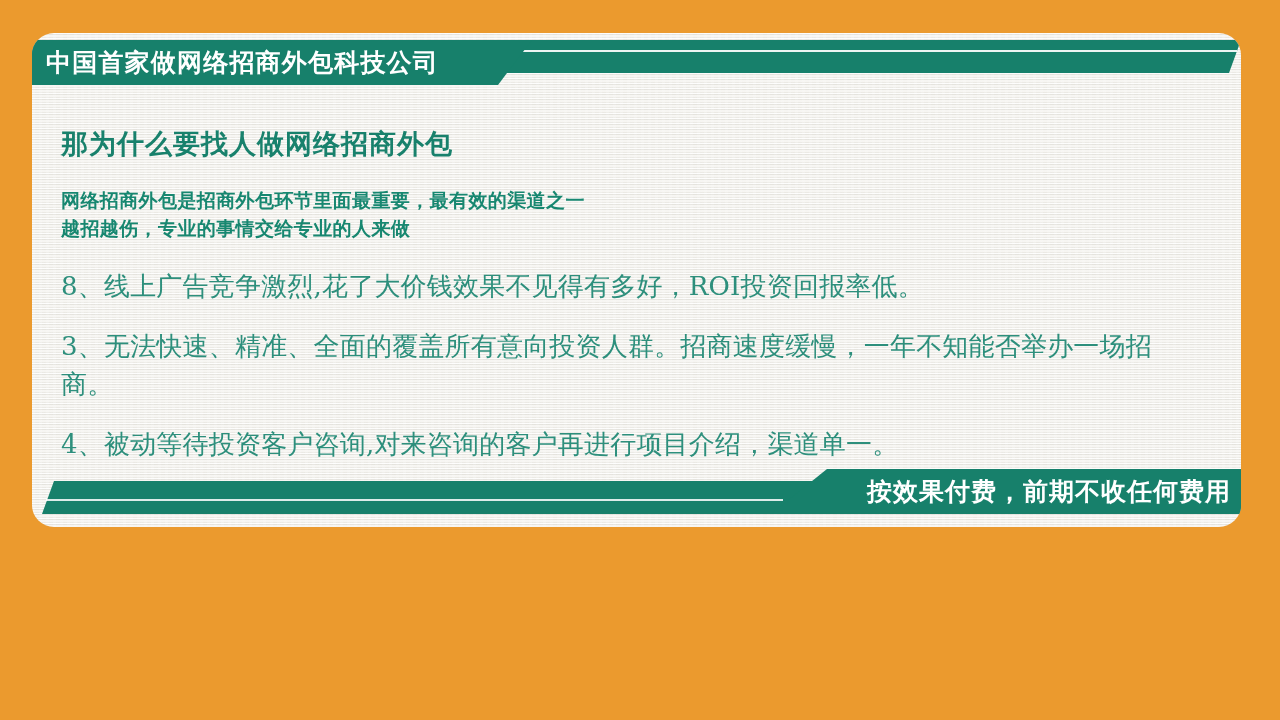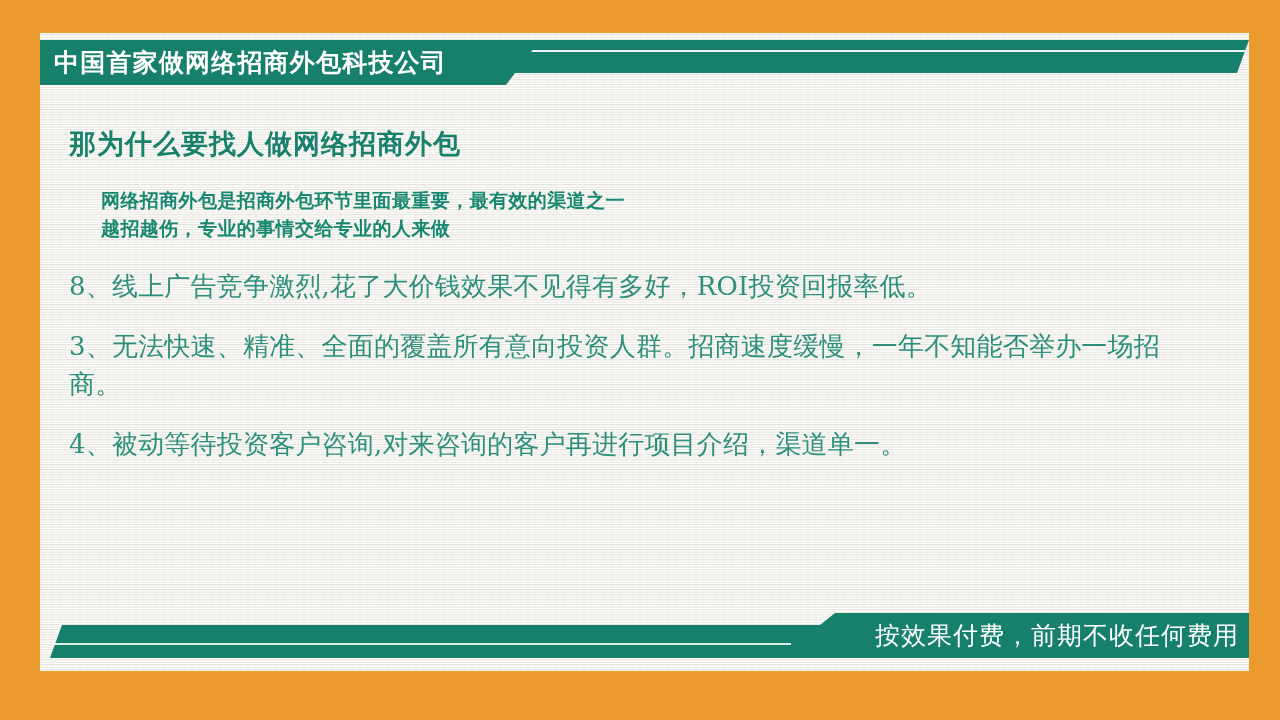--- a/index.html
+++ b/index.html
@@ -17,24 +17,24 @@
   .slide {
     position: relative;
     width: 1280px;
     height: 720px;
     background: #eb9a2e;
   }
 
   
   .paper {
     position: absolute;
-    left: 40px;
+    left: 32px;
     top: 33px;
     width: 1209px;
-    height: 638px;
+    height: 494px;
     background-color: #f2f1ed;
     background-image:
       repeating-linear-gradient(
         180deg,
         rgba(255,255,255,0.85) 0px,
         rgba(255,255,255,0.85) 1px,
         rgba(214,212,205,0.42) 1px,
         rgba(214,212,205,0.42) 2px,
         rgba(248,247,244,0.8) 2px,
         rgba(248,247,244,0.8) 4px,
@@ -42,20 +42,21 @@
         rgba(225,223,216,0.3) 5px
       ),
       repeating-linear-gradient(
         90deg,
         rgba(255,255,255,0.25) 0px,
         rgba(255,255,255,0.25) 3px,
         rgba(230,228,221,0.18) 3px,
         rgba(230,228,221,0.18) 7px
       );
     overflow: hidden;
+    border-radius: 22px;
   }
 
   
   .header-zone {
     position: absolute;
     left: 0;
     top: 0;
     width: 1209px;
     height: 52px;
     pointer-events: none;
@@ -117,21 +118,20 @@
     font-family: "Liberation Sans", "DejaVu Sans", sans-serif;
   }
   .sub-block {
     margin-top: 27px;
     color: #178770;
     font-size: 19px;
     font-weight: bold;
     line-height: 1.45;
     letter-spacing: 0.4px;
     font-family: Liberation Sans, sans-serif;
-    margin-left: 32px;
   }
   .sub-line { white-space: nowrap; }
 
   .items {
     margin-top: 26px;
   }
   .item {
     color: #2d8f7c;
     font-size: 26px;
     line-height: 1.45;
@@ -181,21 +181,21 @@
     position: absolute;
     right: 10px;
     bottom: 13px;
     width: 410px;
     height: 45px;
     display: flex;
     align-items: center;
     justify-content: flex-end;
     color: #ffffff;
     font-size: 25px;
-    font-weight: normal;
+    font-weight: bold;
     letter-spacing: 1px;
     font-family: "Liberation Sans", "DejaVu Sans", sans-serif;
   }
 </style>
 </head>
 <body>
 
 <div class="slide">
 
   <div class="paper">

